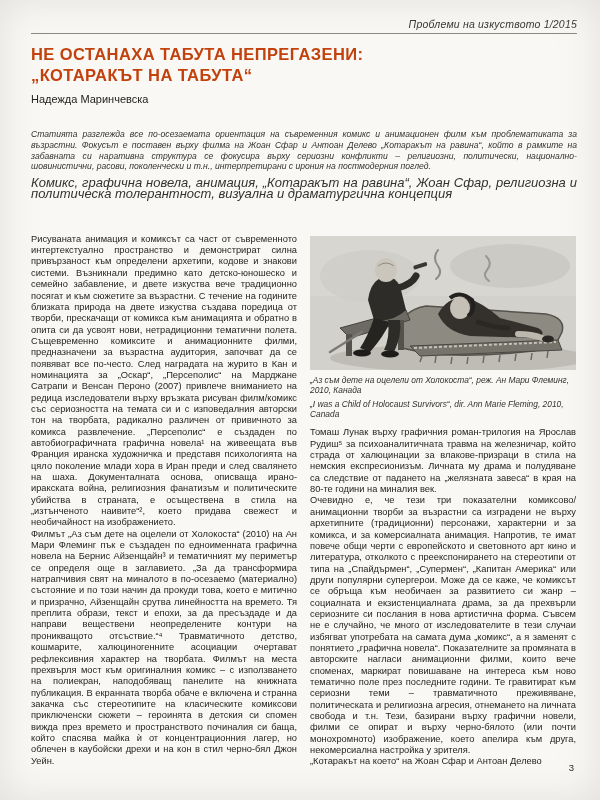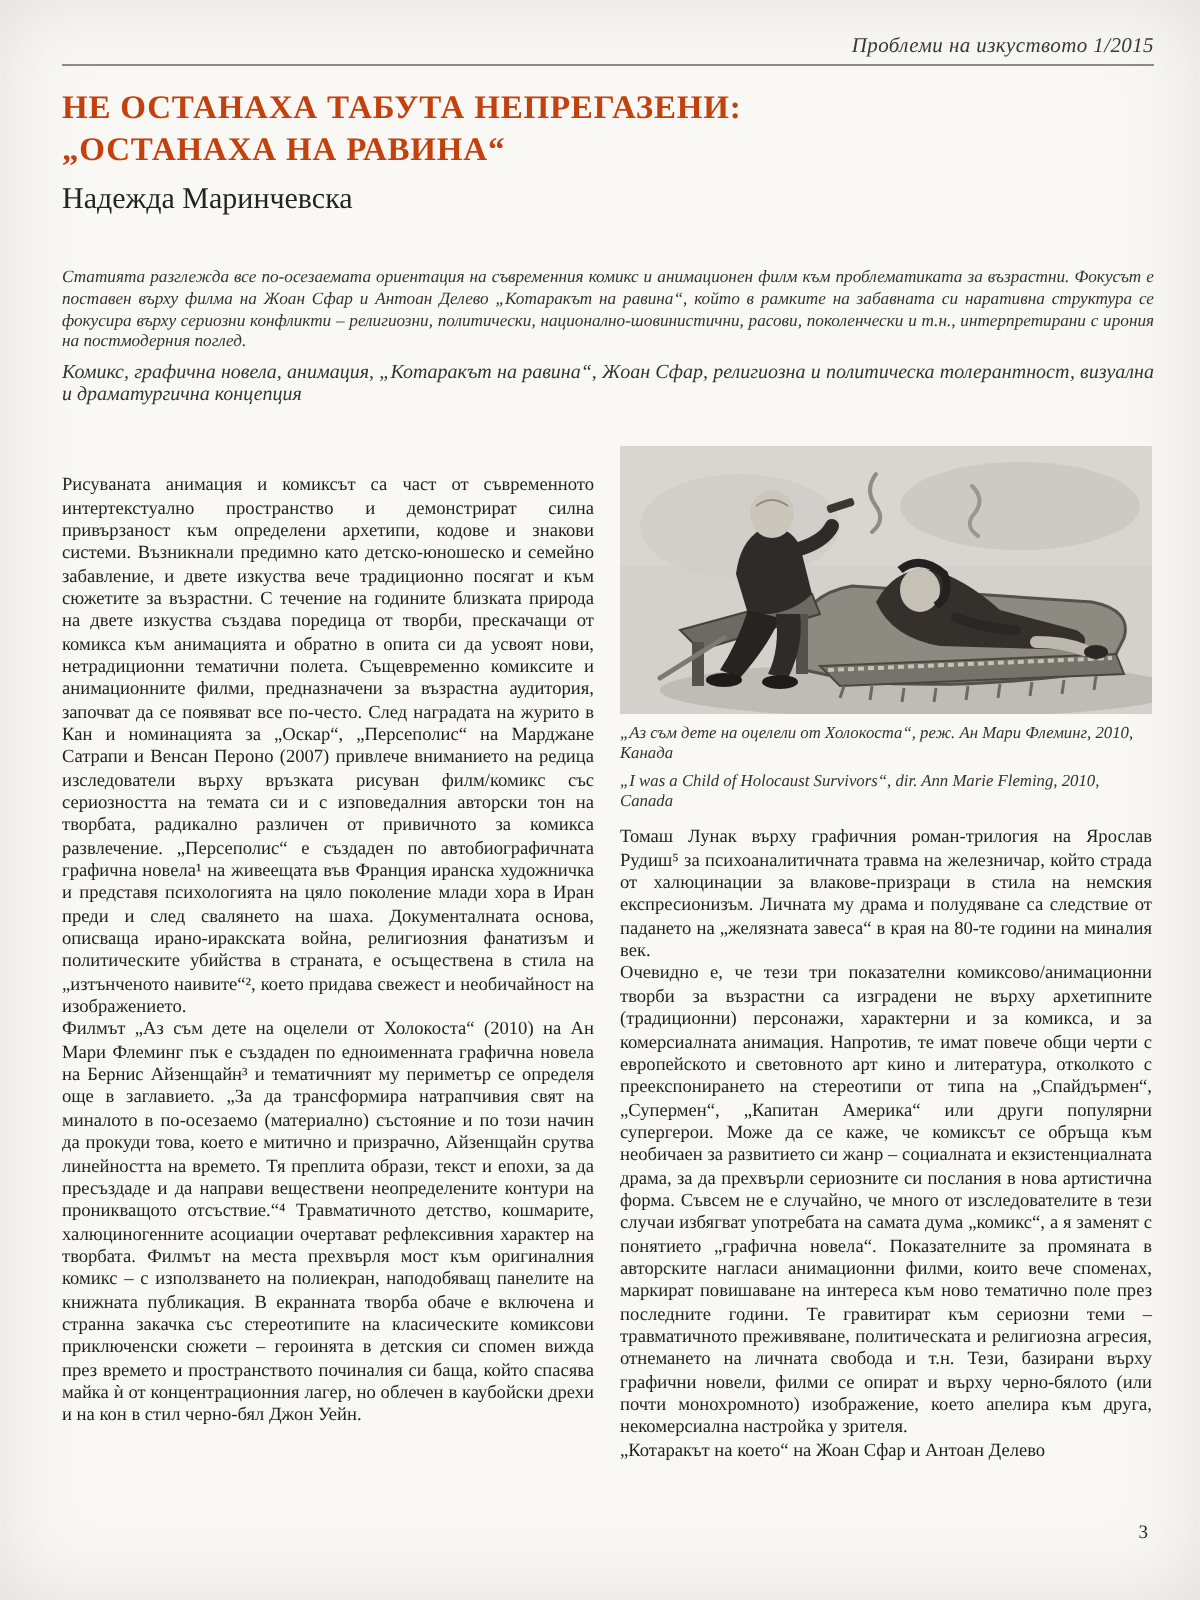--- a/index.html
+++ b/index.html
@@ -2,21 +2,21 @@
 <html><head>
 <meta charset="utf-8">
 <style>
   html,body{margin:0;padding:0;background:#e9e8e5;}
   .page{
     position:relative;
     width:600px;height:800px;
     margin:0 auto;
     background:#f9f8f5;
     box-shadow:inset 0 0 40px rgba(120,115,105,.18);
-    font-family:Liberation Serif, serif;
+    font-family:Liberation Sans, sans-serif;
     color:#1c1b19;
     box-sizing:border-box;
     padding:18px 23px 0 31px;
     overflow:hidden;
   }
   .journal-header{
     text-align:right;
     font-style:italic;
     font-size:10.5px;
     color:#3a3835;
@@ -30,45 +30,44 @@
   }
   .article-title{
     font-size:16.5px;
     font-weight:bold;
     letter-spacing:.4px;
     line-height:21px;
     margin:0;
     color:#c2410c;
   }
   .article-author{
-    font-size:15px;
+    font-size:11px;
     margin-top:7px;
     color:#25231f;
   }
   .abstract-block{
     margin-top:24px;
     font-style:italic;
     font-size:8.6px;
     line-height:10.8px;
     text-align:justify;
     color:#343230;
   }
   .keywords-block{
     margin-top:6px;
     font-style:italic;
-    font-size:10px;
+    font-size:13px;
     line-height:10.8px;
     text-align:justify;
     color:#343230;
   }
   .columns{
     display:flex;
     gap:13px;
-    margin-top:17px;
-    align-items:center;
+    margin-top:34px;
   }
   .col{
     width:266px;
     font-size:9.3px;
     line-height:11.35px;
     text-align:justify;
     color:#211f1c;
   }
   .col p{margin:0;}
   .figure{margin:2px 0 8px 0;}
@@ -93,21 +92,21 @@
 </head>
 <body>
 
 <div class="page">
 
   <div class="journal-header">Проблеми на изкуството 1/2015</div>
   <hr class="header-rule">
 
   <h1 class="article-title">
     <span>НЕ ОСТАНАХА ТАБУТА НЕПРЕГАЗЕНИ:</span><br>
-    <span>„ОСТАНАХА НА РАВИНА“</span>
+    <span>„КОТАРАКЪТ НА ТАБУТА“</span>
   </h1>
 
   <div class="article-author">Надежда Маринчевска</div>
 
   <div class="abstract-block">Статията разглежда все по-осезаемата ориентация на съвременния комикс и анимационен филм към проблематиката за възрастни. Фокусът е поставен върху филма на Жоан Сфар и Антоан Делево „Котаракът на равина“, който в рамките на забавната си наративна структура се фокусира върху сериозни конфликти – религиозни, политически, национално-шовинистични, расови, поколенчески и т.н., интерпретирани с ирония на постмодерния поглед.</div>
   <div class="keywords-block">Комикс, графична новела, анимация, „Котаракът на равина“, Жоан Сфар, религиозна и политическа толерантност, визуална и драматургична концепция</div>
 
   <div class="columns">
 
     <div class="col">

